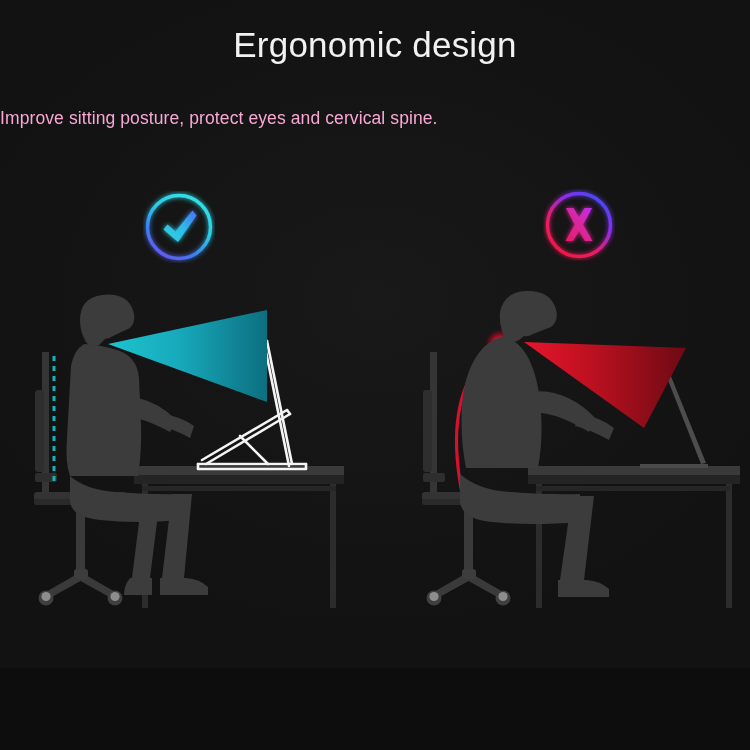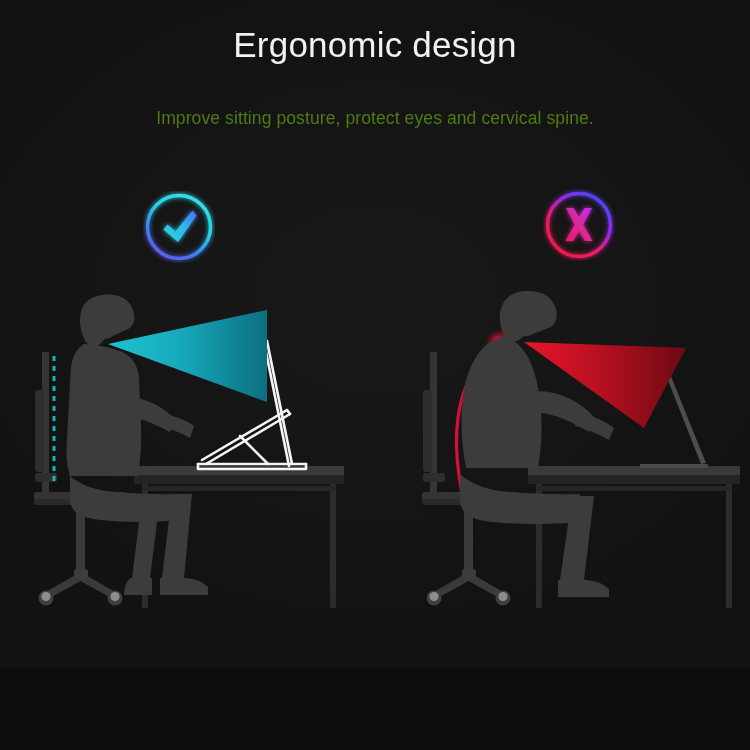--- a/index.html
+++ b/index.html
@@ -33,22 +33,22 @@
     font-size: 35px;
     font-weight: 400;
     letter-spacing: 0.2px;
     line-height: 1.2;
   }
   #subtitle {
     position: absolute;
     top: 108px;
     left: 0;
     width: 750px;
-    text-align: center;
-    color: #4d7c0f;
+    text-align: left;
+    color: #f9a8d4;
     font-size: 17.5px;
     font-weight: 400;
     letter-spacing: 0.1px;
   }
   .badge {
     position: absolute;
     width: 72px;
     height: 72px;
   }
   #badge-correct { left: 143px; top: 191px; }

